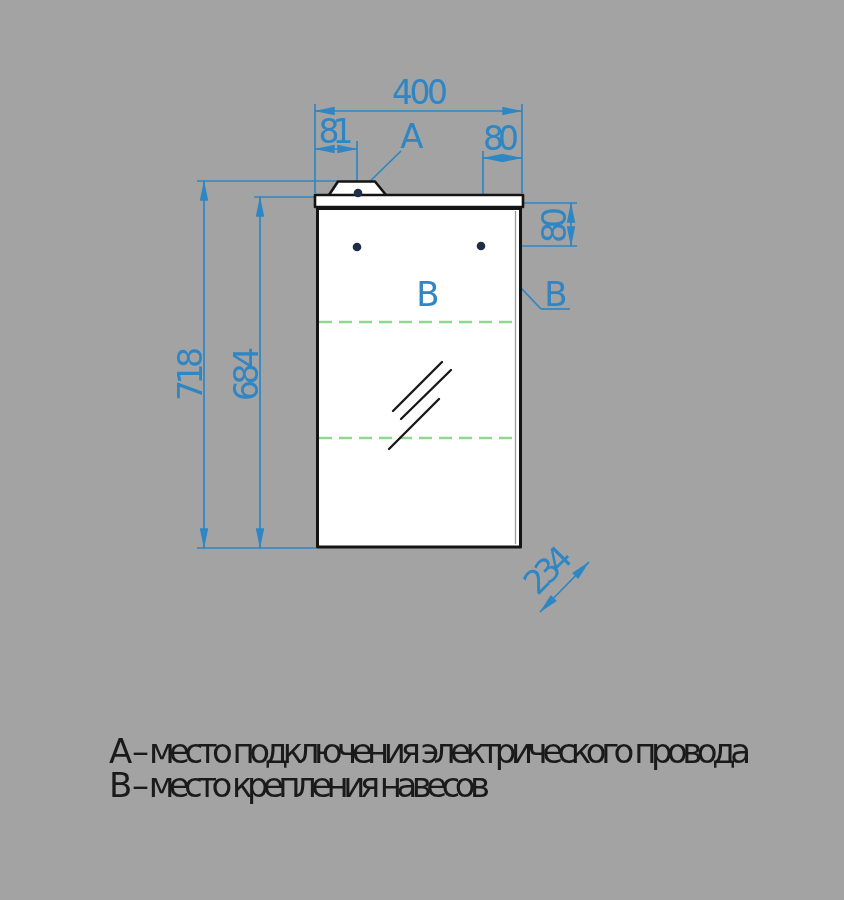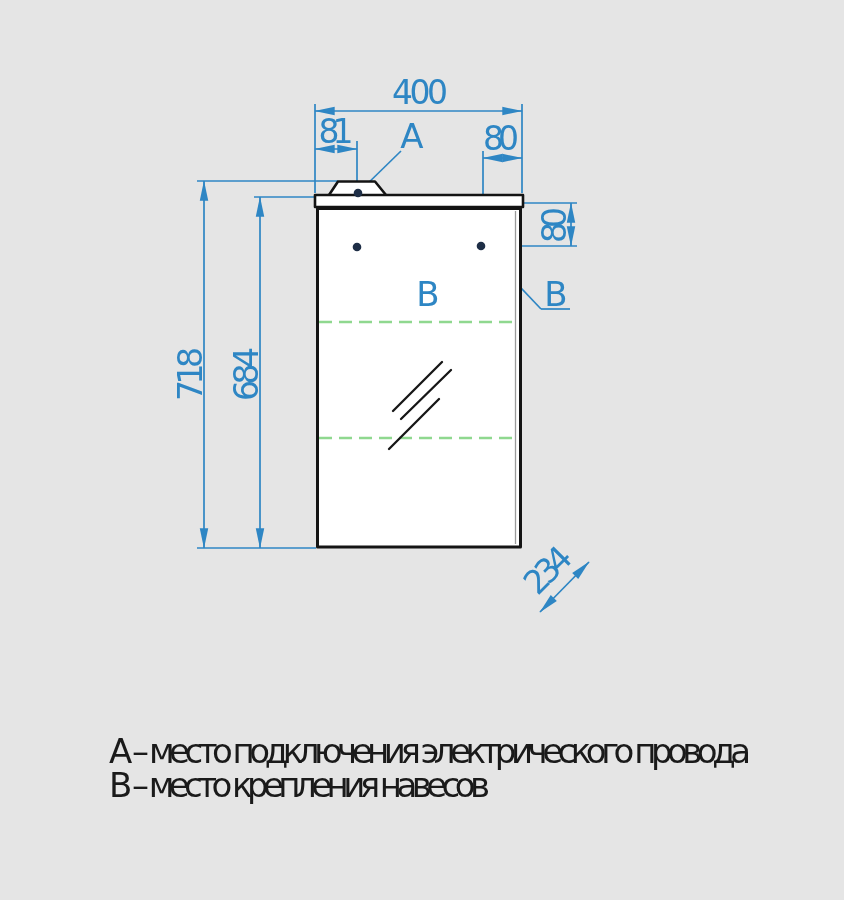--- a/index.html
+++ b/index.html
@@ -1,19 +1,19 @@
 <!DOCTYPE html>
 <html><head>
 <meta charset="utf-8">
 <style>
   html,body{margin:0;padding:0;background:#ffffff;}
   .canvas{
     position:relative;
     width:844px;height:900px;
-    background:#e5e5e5;
+    background:#a3a3a3;
     overflow:hidden;
     font-family:"DejaVu Sans", sans-serif;
   }
   svg text{font-family:"DejaVu Sans", sans-serif;}
 </style>
 </head>
 <body>
 
 <div class="canvas">
 <svg width="844" height="900" viewBox="0 0 844 900" xmlns="http://www.w3.org/2000/svg">

